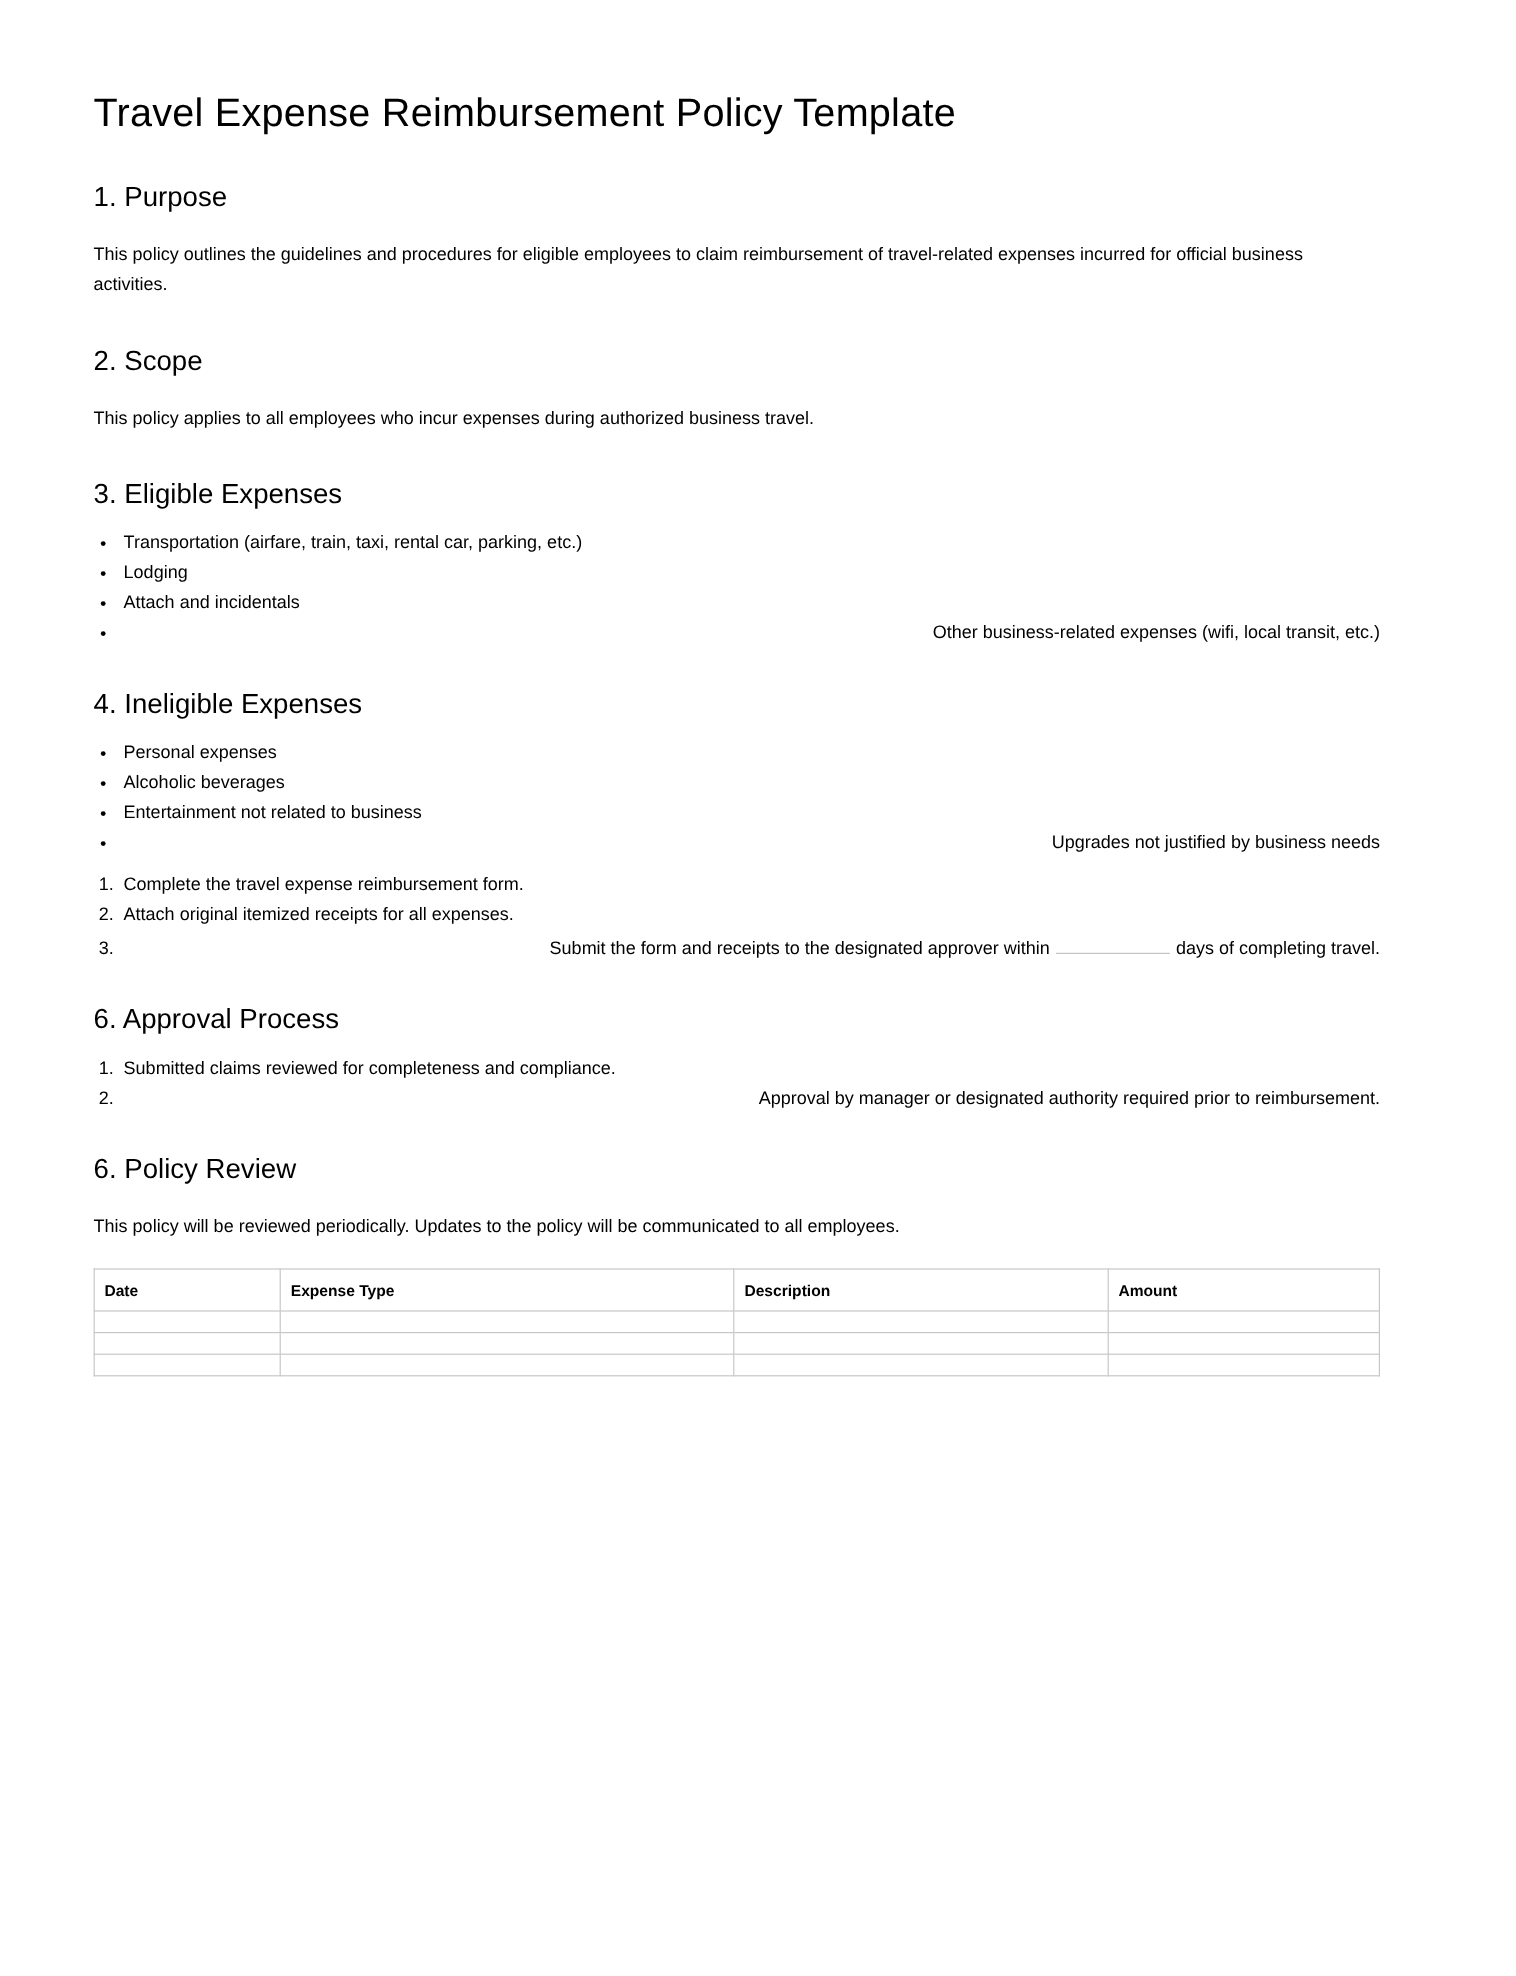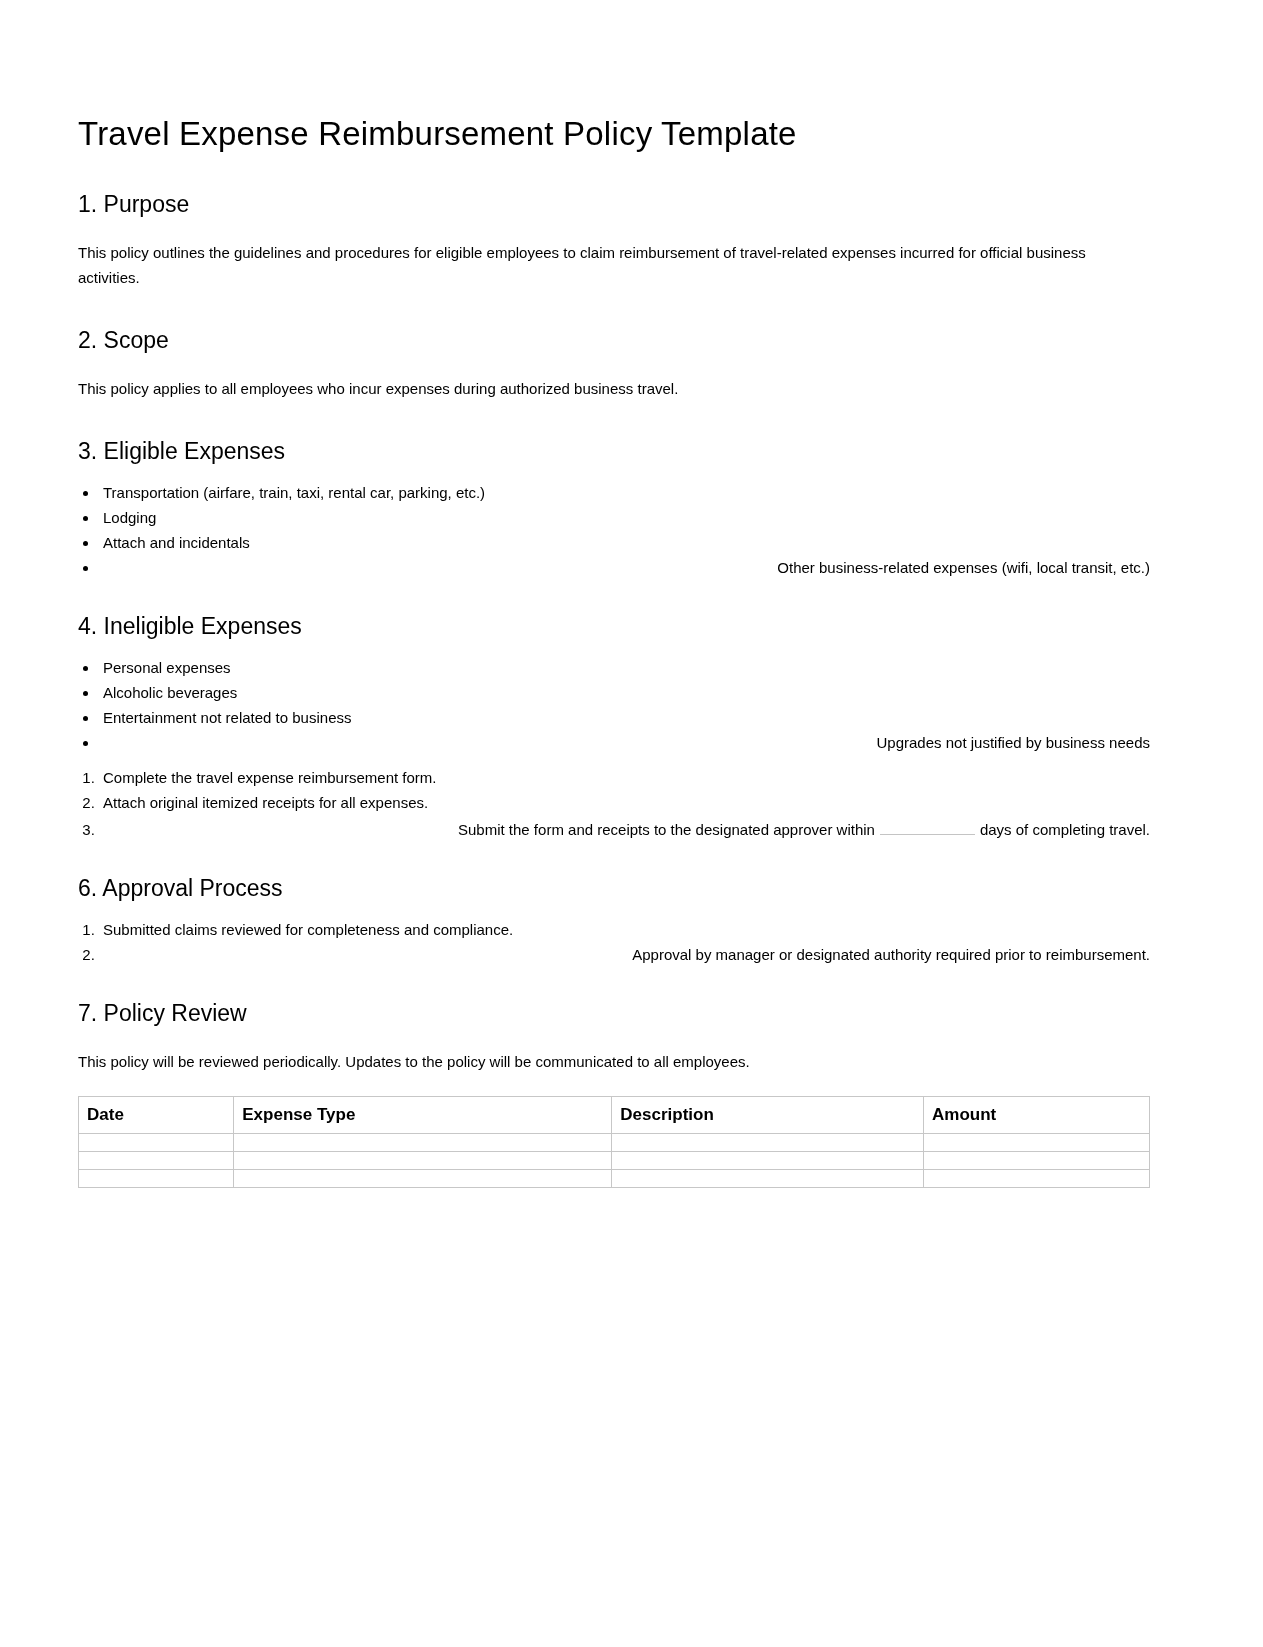--- a/index.html
+++ b/index.html
@@ -6,21 +6,21 @@
   body {
     width: 1263px; height: 1647px;
     background: #ffffff;
     font-family: "Liberation Sans", "DejaVu Sans", sans-serif;
     color: #000000;
     overflow: hidden;
   }
   .doc {
     box-sizing: border-box;
     width: 1231px; height: 1647px;
-    padding: 114px 81px 0 78px;
+    padding: 74px 81px 0 78px;
   }
   .doc-title {
     font-size: 33px;
     font-weight: 400;
     line-height: 40px;
     margin: 0;
     letter-spacing: 0.2px;
   }
   h2.sec-heading {
     font-size: 23px;
@@ -61,21 +61,21 @@
   table.expense-table {
     width: 100%;
     border-collapse: collapse;
     margin-top: 22px;
     table-layout: fixed;
   }
   table.expense-table th, table.expense-table td {
     border: 1px solid #c7c7c7;
   }
   table.expense-table th {
-    font-size: 17px;
+    font-size: 13px;
     font-weight: 700;
     text-align: left;
     padding: 8px 8px;
     height: 18px;
     vertical-align: middle;
   }
   table.expense-table td {
     height: 17px;
     padding: 0 8px;
   }
@@ -120,21 +120,21 @@
       <span>Submit the form and receipts to the designated approver within</span><span class="blank"></span><span>days of completing travel.</span>
     </li>
   </ol>
 
   <h2 class="sec-heading">6. Approval Process</h2>
   <ol class="num-list">
     <li>Submitted claims reviewed for completeness and compliance.</li>
     <li>Approval by manager or designated authority required prior to reimbursement.</li>
   </ol>
 
-  <h2 class="sec-heading">7. Policy Review</h2>
+  <h2 class="sec-heading">6. Policy Review</h2>
   <p class="body-text">This policy will be reviewed periodically. Updates to the policy will be communicated to all employees.</p>
 
 
   <table class="expense-table">
     <colgroup>
       <col class="col-date">
         <col class="col-type">
         <col class="col-desc">
         <col class="col-amount">
     </colgroup>

